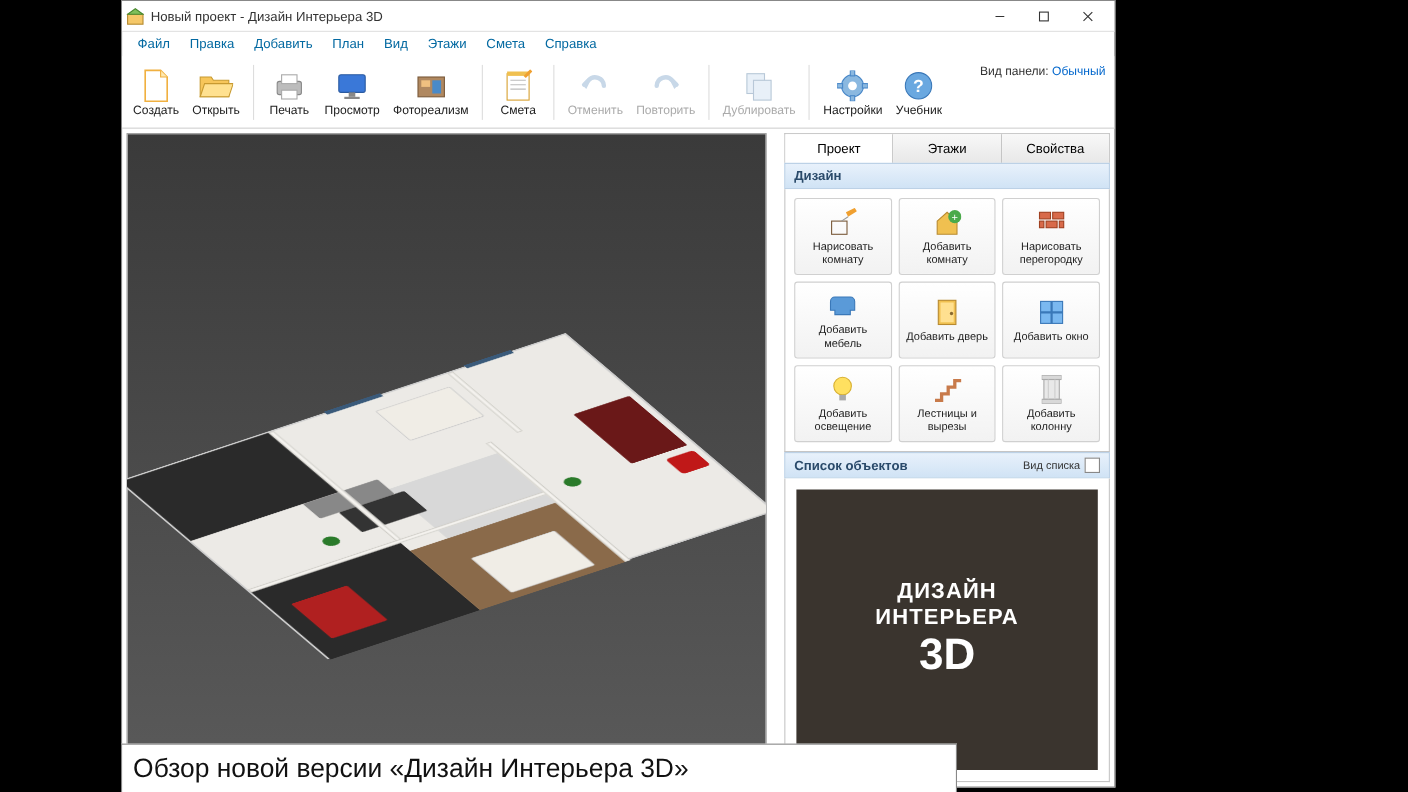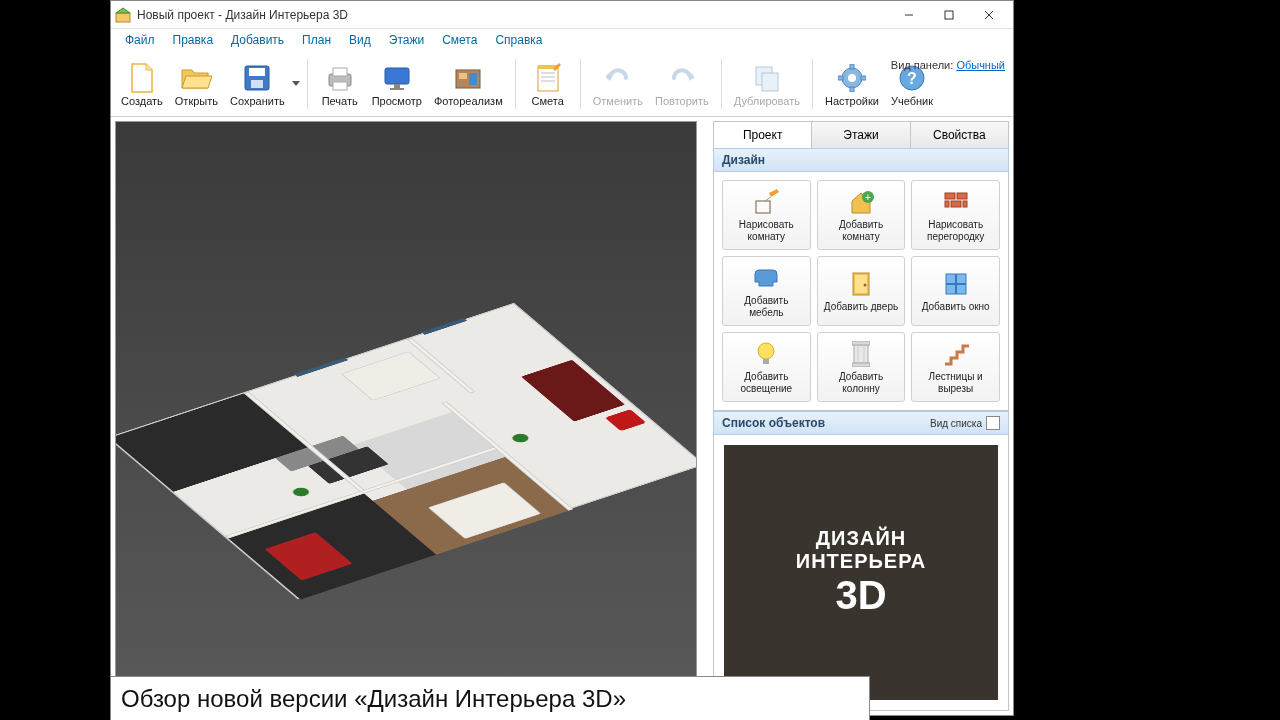--- a/index.html
+++ b/index.html
@@ -16,21 +16,21 @@
 .tb-group { display: flex; align-items: center; }
 .tb-sep { width: 1px; height: 50px; background: #ddd; margin: 0 6px; }
 .tb-btn { display: flex; flex-direction: column; align-items: center; justify-content: center; padding: 2px 6px; border-radius: 3px; cursor: pointer; min-width: 52px; }
 .tb-btn .ico { height: 34px; display:flex; align-items:center; justify-content:center; }
 .tb-btn .lbl { font-size: 11px; color: #222; white-space: nowrap; }
 .tb-btn.disabled .lbl { color: #aaa; }
 .tb-btn.disabled { cursor: default; }
 .tb-split { display:flex; align-items:center; }
 .tb-caret { width: 10px; display:flex; align-items:center; justify-content:center; cursor:pointer; }
 .panelmode { position: absolute; right: 8px; top: 8px; font-size: 11px; color: #333; }
-.panelmode a { color: #0066cc; text-decoration: underline; cursor: pointer; }
+.panelmode a { color: #0066cc; cursor: pointer; }
 .content { flex: 1; display: flex; min-height: 0; gap: 12px; }
 .viewport { flex: 1; background: linear-gradient(180deg, #3a3a3a 0%, #4a4a4a 50%, #5a5a5a 100%); position: relative; margin: 4px; border: 1px solid #999; overflow: hidden; }
 .side { width: 300px; display: flex; flex-direction: column; padding: 4px 4px 4px 0; gap: 0; }
 .tabs { display: flex; border: 1px solid #c5c5c5; border-bottom: none; background: #fff; }
 .tab { flex: 1; text-align: center; font-size: 12px; padding: 6px 2px; border-right: 1px solid #c5c5c5; cursor: pointer; background: linear-gradient(#f8f8f8,#e8e8e8); }
 .tab:last-child { border-right: none; }
 .tab.active { background: #fff; font-weight: normal; }
 .section-hdr { background: linear-gradient(#e8f1fb,#d0e3f5); border: 1px solid #b5cde4; padding: 4px 8px; font-size: 12px; font-weight: bold; color: #2a4a6a; display:flex; align-items:center; justify-content:space-between; }
 .design-grid { display: grid; grid-template-columns: repeat(3, 1fr); gap: 6px; padding: 8px; border: 1px solid #c5c5c5; border-top: none; background: #fff; }
 .dbtn { border: 1px solid #d0d0d0; background: linear-gradient(#ffffff,#f2f2f2); border-radius: 3px; height: 70px; display: flex; flex-direction: column; align-items: center; justify-content: center; cursor: pointer; padding: 4px; }
@@ -120,37 +120,20 @@
       </div>
       <div class="tb-btn">
         <span class="ico">
             <svg width="32" height="28">
               <path d="M2 6h10l2 3h14v15H2z" fill="#f7c65a" stroke="#c89a30"></path>
               <path d="M6 12h26l-4 12H2z" fill="#ffe190" stroke="#c89a30"></path>
             </svg>
           </span>
         <span class="lbl">Открыть</span>
       </div>
-      <div class="tb-split">
-        <div class="tb-btn">
-          <span class="ico">
-              <svg width="28" height="28">
-                <rect x="2" y="2" width="24" height="24" rx="2" fill="#4178c8" stroke="#2a5aa0"></rect>
-                <rect x="6" y="4" width="16" height="8" fill="#fff"></rect>
-                <rect x="8" y="16" width="12" height="8" fill="#d0e0f5"></rect>
-              </svg>
-            </span>
-          <span class="lbl">Сохранить</span>
-        </div>
-        <div class="tb-caret">
-            <svg width="8" height="6">
-              <polygon points="0,0 8,0 4,5" fill="#555"></polygon>
-            </svg>
-          </div>
-      </div>
     </div>
     <div class="tb-sep"></div>
     <div class="tb-group">
       <div class="tb-btn">
         <span class="ico">
             <svg width="30" height="28">
               <rect x="4" y="10" width="22" height="12" rx="2" fill="#bcbcbc" stroke="#888"></rect>
               <rect x="8" y="4" width="14" height="8" fill="#fff" stroke="#aaa"></rect>
               <rect x="8" y="18" width="14" height="8" fill="#fff" stroke="#aaa"></rect>
             </svg>
@@ -367,38 +350,38 @@
           <span class="di">
               <svg width="20" height="26">
                 <circle cx="10" cy="10" r="8" fill="#ffe060" stroke="#d8b030"></circle>
                 <rect x="7" y="18" width="6" height="5" fill="#aaa"></rect>
               </svg>
             </span>
           <span class="dl">Добавить освещение</span>
         </div>
         <div class="dbtn">
           <span class="di">
+              <svg width="26" height="24">
+                <path d="M2 22 h6 v-6 h6 v-6 h6 v-6 h6" fill="none" stroke="#c87a4a" stroke-width="3"></path>
+              </svg>
+            </span>
+          <span class="dl">Лестницы и вырезы</span>
+        </div>
+        <div class="dbtn">
+          <span class="di">
               <svg width="18" height="26">
                 <rect x="2" y="4" width="14" height="18" fill="#e8e8e8" stroke="#aaa"></rect>
                 <rect x="0" y="0" width="18" height="4" fill="#d8d8d8" stroke="#aaa"></rect>
                 <rect x="0" y="22" width="18" height="4" fill="#d8d8d8" stroke="#aaa"></rect>
                 <line x1="6" y1="4" x2="6" y2="22" stroke="#ccc"></line>
                 <line x1="12" y1="4" x2="12" y2="22" stroke="#ccc"></line>
               </svg>
             </span>
           <span class="dl">Добавить колонну</span>
         </div>
-        <div class="dbtn">
-          <span class="di">
-              <svg width="26" height="24">
-                <path d="M2 22 h6 v-6 h6 v-6 h6 v-6 h6" fill="none" stroke="#c87a4a" stroke-width="3"></path>
-              </svg>
-            </span>
-          <span class="dl">Лестницы и вырезы</span>
-        </div>
       </div>
 
       <div class="section-hdr objlist-hdr">
         <span>Список объектов</span>
         <span class="viewmode">
           <span>Вид списка</span>
           <span class="viewmode-ico"></span>
         </span>
       </div>
       <div class="promo">

